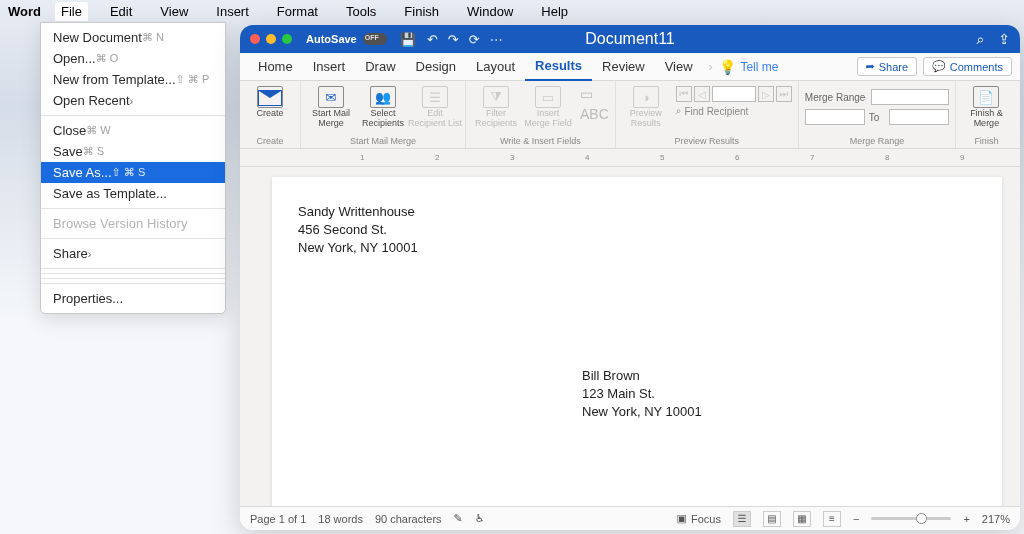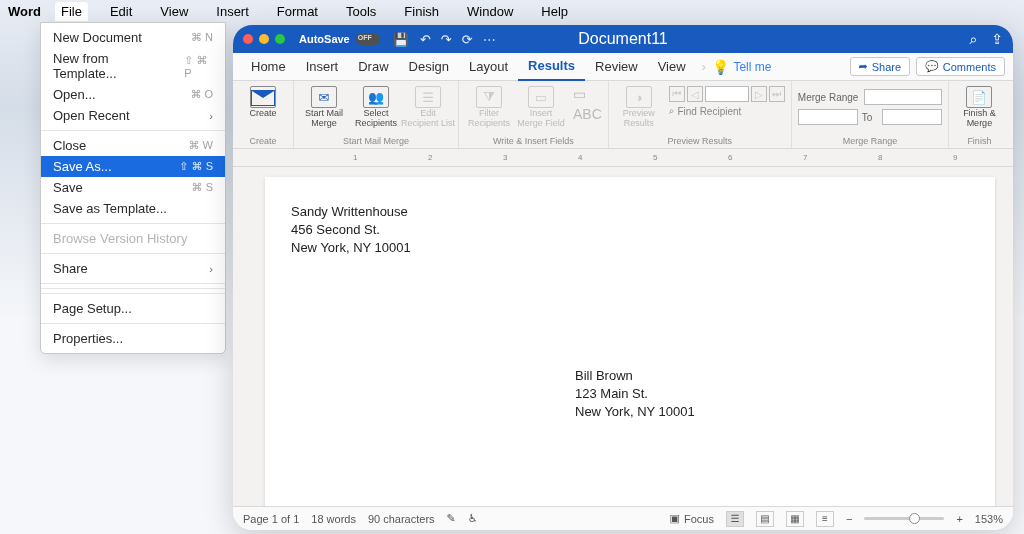--- a/index.html
+++ b/index.html
@@ -6,30 +6,30 @@
 body { width:1024px; height:534px; background:linear-gradient(180deg,#e8ecf4 0%,#d5dde8 20%,#f5f7fa 60%); overflow:hidden; position:relative; }
 
 
 .mac-menubar { position:absolute; top:0; left:0; right:0; height:22px; display:flex; align-items:center; padding:0 8px; font-size:13px; }
 .mac-menubar .app { font-weight:700; margin-right:14px; }
 .mac-menubar .mitem { margin-right:16px; cursor:default; padding:2px 6px; }
 .mac-menubar .mitem.open { background:#fff; border-radius:3px 3px 0 0; }
 
 
 .dropdown { position:absolute; top:22px; left:40px; width:186px; background:#fff; border:1px solid #c9c9c9; border-radius:0 0 5px 5px; box-shadow:0 6px 20px rgba(0,0,0,.12); padding:4px 0; font-size:13px; }
-.dropdown .row { display:flex; justify-content:space-between; align-items:center; padding:3px 12px; color:#2a2a2a; cursor:default;gap:26px; }
+.dropdown .row { display:flex; justify-content:flex-start; align-items:center; padding:3px 12px; color:#2a2a2a; cursor:default; }
 .dropdown .row.disabled { color:#b4b4b4; }
 .dropdown .row.hl { background:#1a6be0; color:#fff; }
 .dropdown .row .sc { font-size:11px; color:#a2a2a2; }
 .dropdown .row.hl .sc { color:#e0eafc; }
 .dropdown hr { border:none; border-top:1px solid #e4e4e4; margin:4px 0; }
 .chev { font-size:11px; color:#6a6a6a; }
 
 
-.win { position:absolute; top:25px; left:233px; width:780px; height:505px; background:#fff; border-radius:19px; box-shadow:0 8px 30px rgba(0,0,0,.18); overflow:hidden; display:flex; flex-direction:column; }
+.win { position:absolute; top:25px; left:240px; width:780px; height:505px; background:#fff; border-radius:13px; box-shadow:0 8px 30px rgba(0,0,0,.18); overflow:hidden; display:flex; flex-direction:column; }
 
 .titlebar { height:28px; background:#185abd; display:flex; align-items:center; color:#fff; font-size:12px; position:relative; }
 .tl-dots { display:flex; gap:6px; margin-left:10px; }
 .dot { width:10px; height:10px; border-radius:50%; }
 .dot.r{background:#ff5f57;} .dot.y{background:#febc2e;} .dot.g{background:#28c840;}
 .autosave { margin-left:14px; font-size:11px; font-weight:600; display:flex; align-items:center; gap:6px;}
 .toggle { width:24px; height:12px; background:#505050; border-radius:7px; position:relative; }
 .toggle::after{content:"OFF"; position:absolute; font-size:7px; left:2px; top:1px; color:#ddd;}
 .qat { display:flex; gap:10px; margin-left:14px; align-items:center;}
 .qat span{font-size:13px; opacity:.9;}
@@ -93,62 +93,59 @@
   <span class="mitem">Window</span>
   <span class="mitem">Help</span>
 </div>
 
 <div class="dropdown">
   <div class="row">
       <span>New Document</span>
       <span class="sc">⌘ N</span>
     </div>
   <div class="row">
+      <span>Open...</span>
+      <span class="sc">⌘ O</span>
+    </div>
+  <div class="row">
       <span>New from Template...</span>
       <span class="sc">⇧ ⌘ P</span>
     </div>
   <div class="row">
-      <span>Open...</span>
-      <span class="sc">⌘ O</span>
-    </div>
-  <div class="row">
       <span>Open Recent</span>
       <span class="chev">›</span>
     </div>
   <hr>
   <div class="row">
       <span>Close</span>
       <span class="sc">⌘ W</span>
+    </div>
+  <div class="row">
+      <span>Save</span>
+      <span class="sc">⌘ S</span>
     </div>
   <div class="row hl">
       <span>Save As...</span>
       <span class="sc">⇧ ⌘ S</span>
     </div>
   <div class="row">
-      <span>Save</span>
-      <span class="sc">⌘ S</span>
-    </div>
-  <div class="row">
       <span>Save as Template...</span>
     </div>
   <hr>
   <div class="row disabled">
       <span>Browse Version History</span>
     </div>
   <hr>
   <div class="row">
       <span>Share</span>
       <span class="chev">›</span>
     </div>
   <hr>
   <hr>
   <hr>
-  <div class="row">
-      <span>Page Setup...</span>
-    </div>
   <hr>
   <div class="row">
       <span>Properties...</span>
     </div>
 </div>
 
 <div class="win">
   <div class="titlebar">
     <div class="tl-dots">
       <div class="dot r"></div>
@@ -334,15 +331,15 @@
         <span>▣</span>
         <span>Focus</span>
       </span>
     <div class="vb on">☰</div>
     <div class="vb">▤</div>
     <div class="vb">▦</div>
     <div class="vb">≡</div>
     <span>−</span>
     <div class="slider"></div>
     <span>+</span>
-    <span>153%</span>
+    <span>217%</span>
   </div>
 </div>
 
 </body></html>

